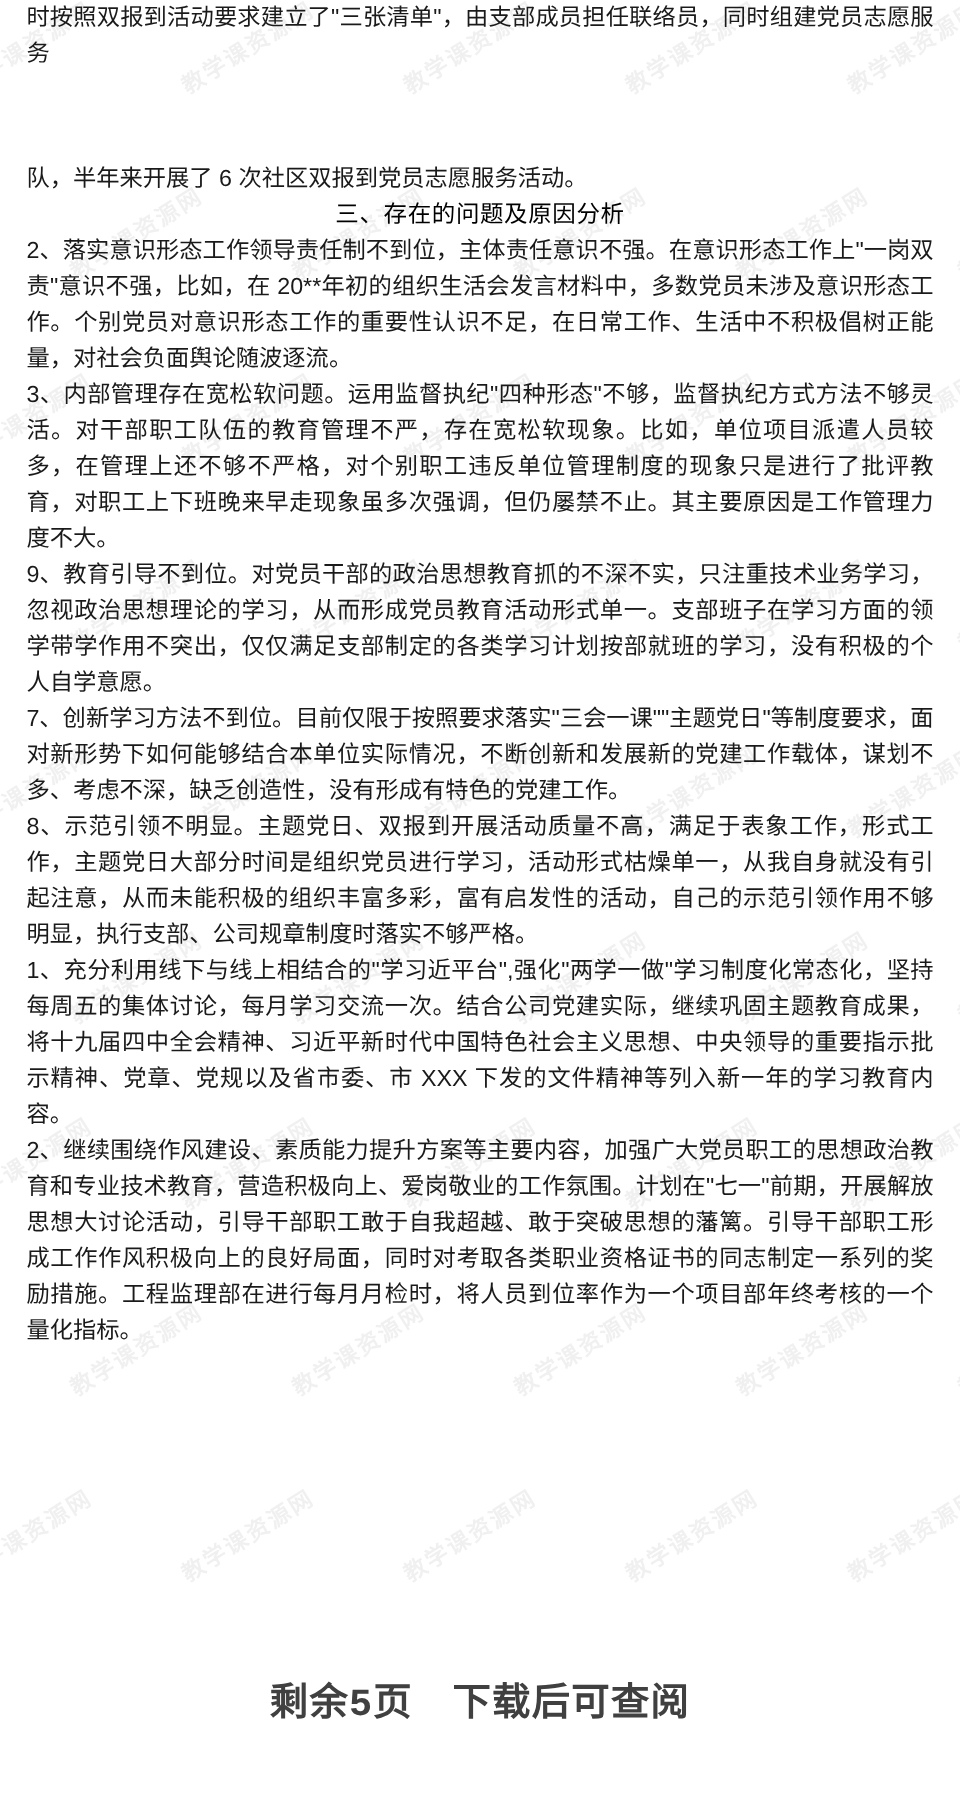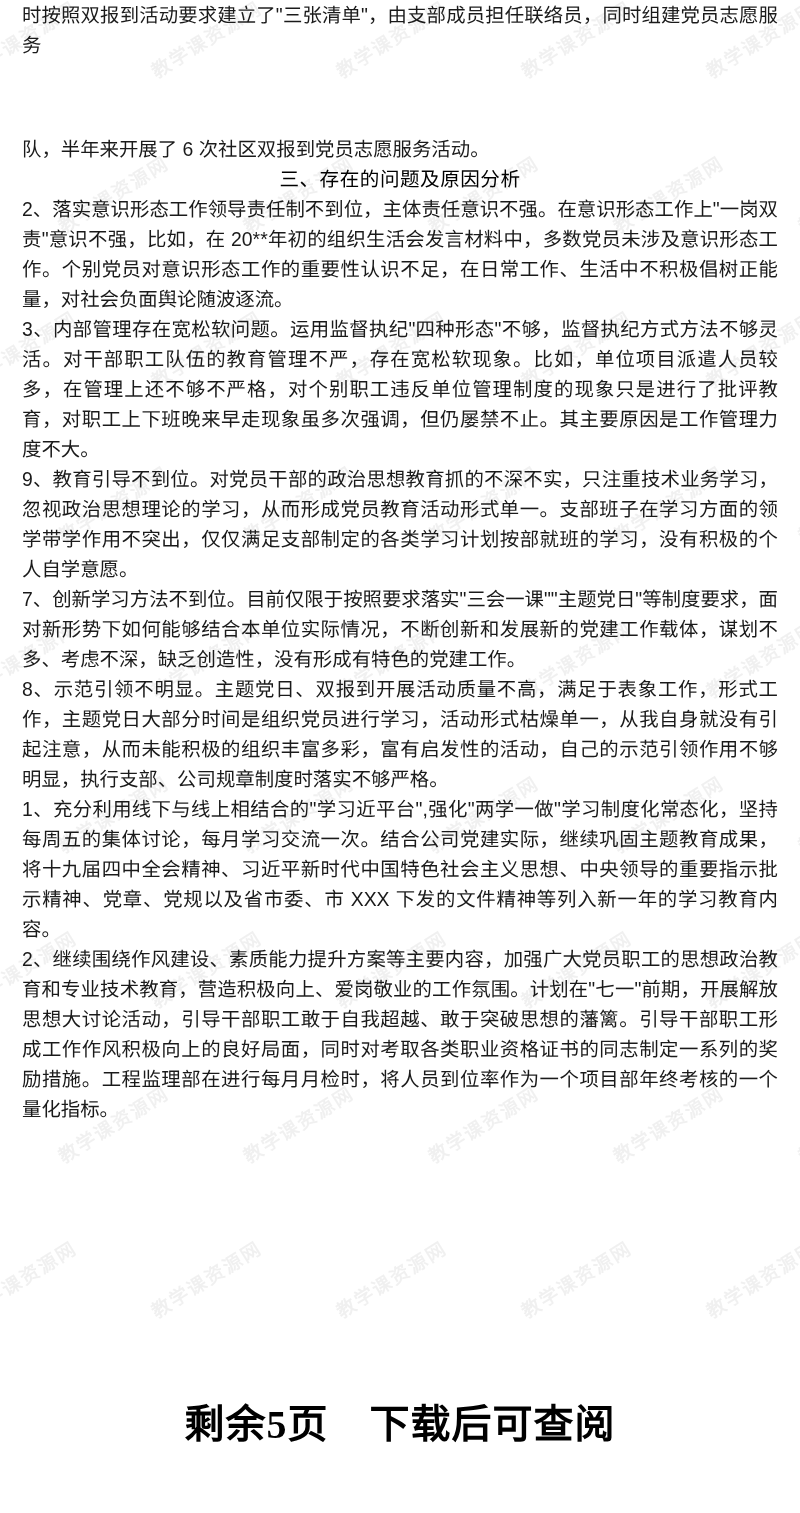--- a/index.html
+++ b/index.html
@@ -84,24 +84,24 @@
   #teaser {
     position: absolute;
     left: 0;
     top: 1392px;
     width: 800px;
     text-align: center;
     z-index: 3;
   }
   #teaser .teaser-text {
     display: inline-block;
-    font-family: Liberation Serif, serif;
-    font-size: 40px;
+    font-family: Liberation Mono, monospace;
+    font-size: 32px;
     font-weight: 700;
-    color: #000000;
+    color: #404040;
     letter-spacing: 1px;
     white-space: pre;
   }
 </style>
 </head>
 <body>
 
 <div id="page">
 
   <div id="watermark-layer">

